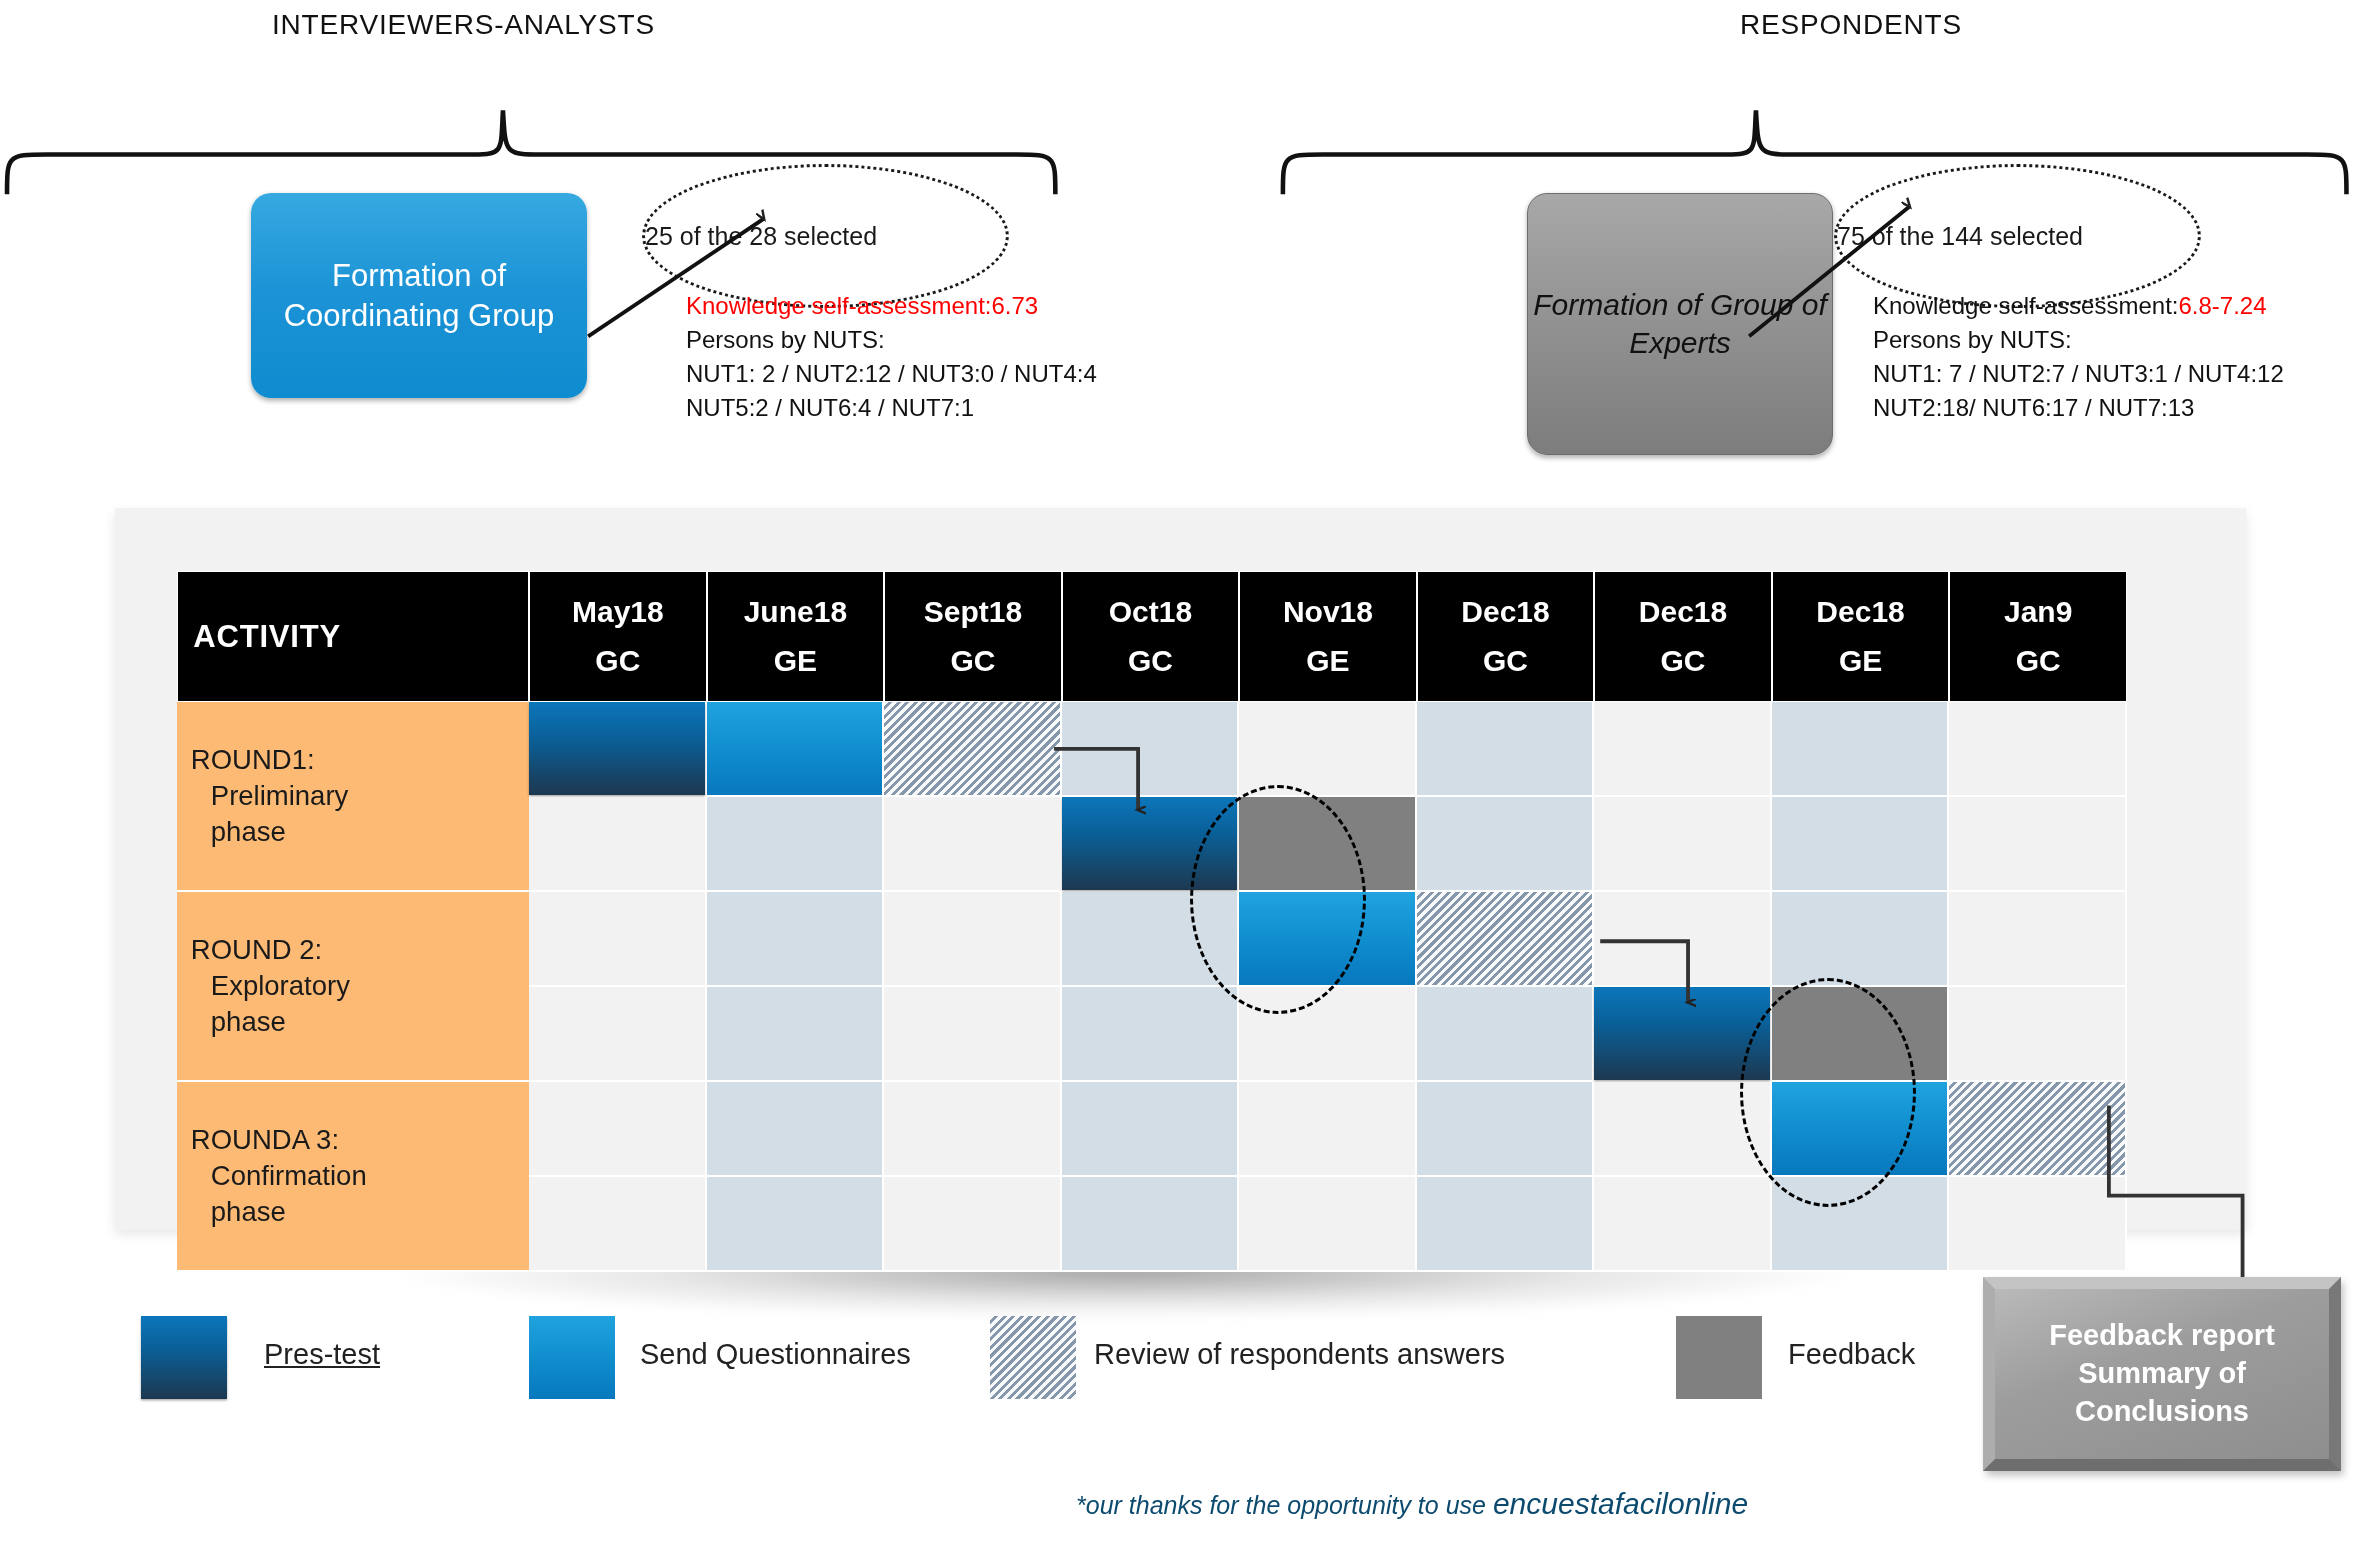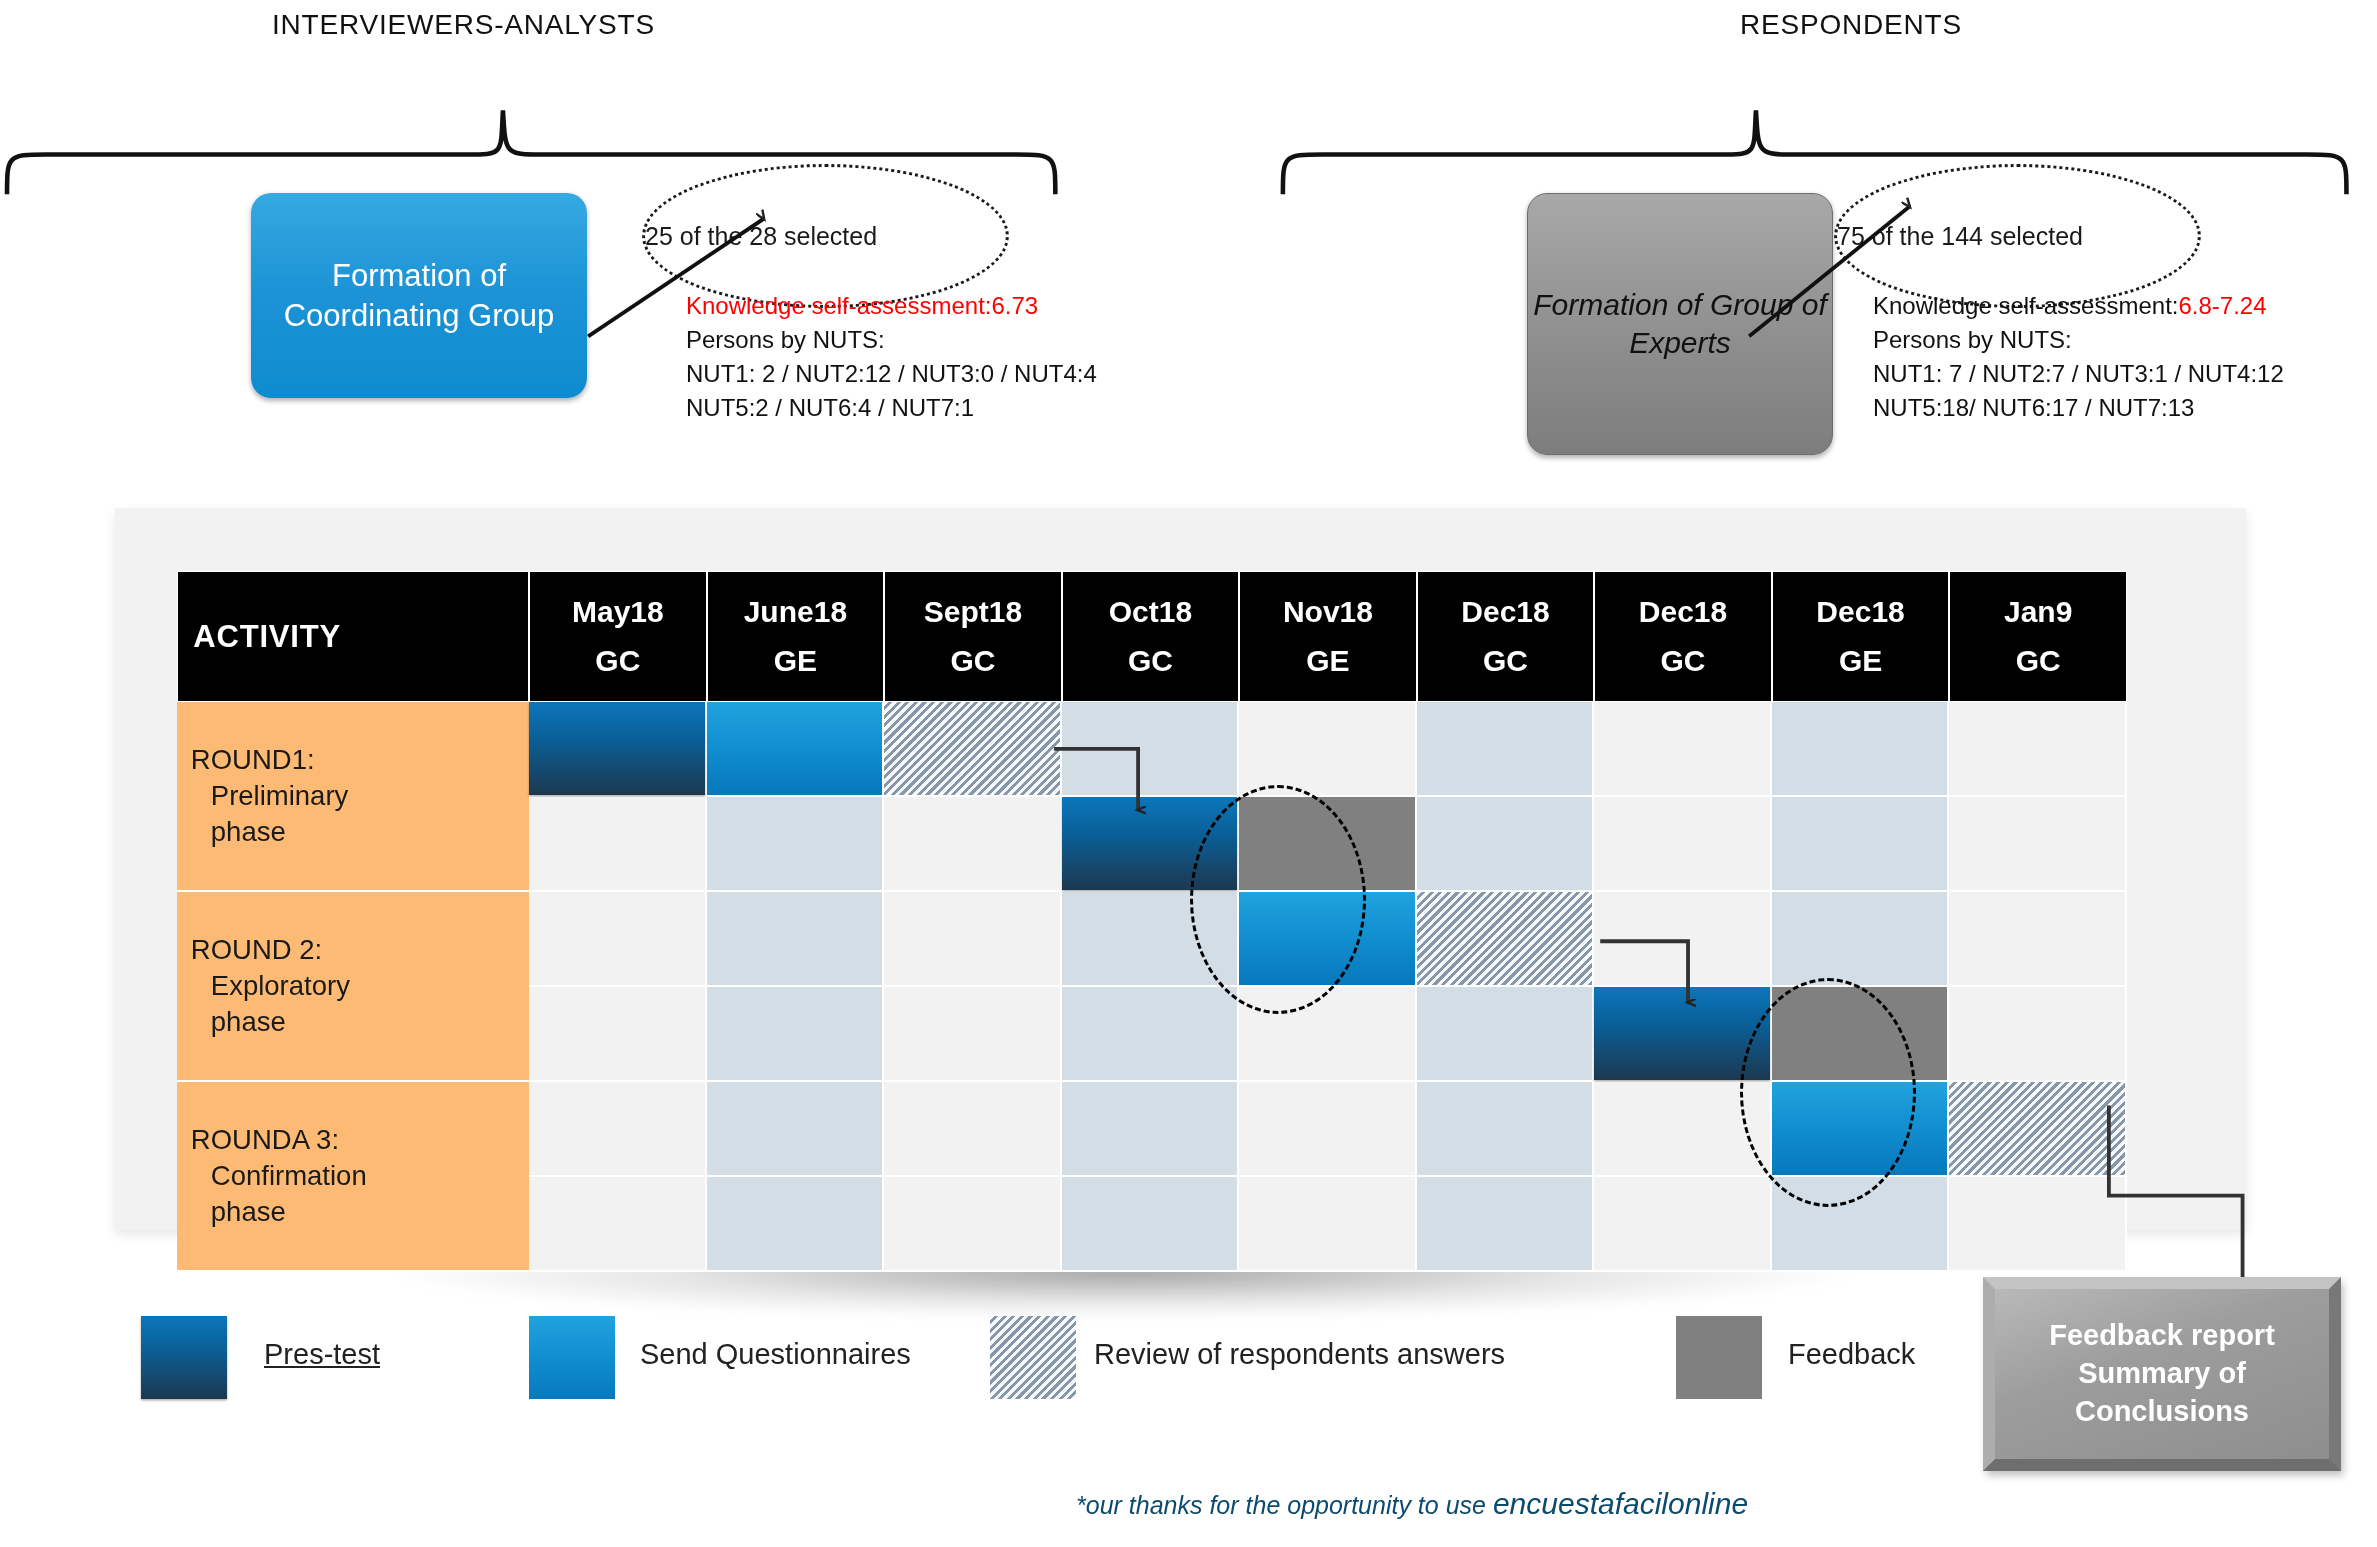--- a/index.html
+++ b/index.html
@@ -138,21 +138,21 @@
     <div>NUT1: 2 / NUT2:12 / NUT3:0 / NUT4:4</div>
     <div>NUT5:2 / NUT6:4 / NUT7:1</div>
   </div>
 
   <div class="note" style="left:1873px; top:289px;">
     <div>
       <span>Knowledge self-assessment:</span><span class="kred">6.8-7.24</span>
     </div>
     <div>Persons by NUTS:</div>
     <div>NUT1: 7 / NUT2:7 / NUT3:1 / NUT4:12</div>
-    <div>NUT5:18/ NUT6:17 / NUT7:13</div>
+    <div>NUT2:18/ NUT6:17 / NUT7:13</div>
   </div>
 
   <div id="panel-shadow" style="left:397px; top:1226px; width:1452px; height:92px;"></div>
 
   <div id="panel" style="left:115px; top:508px; width:2131px; height:722px;"></div>
 
   <table class="gantt" id="gantt" style="left:177px; top:571px; width:1950px;">
     <colgroup id="gcols">
         <col style="width: 351px;">
         <col style="width: 177px;">

